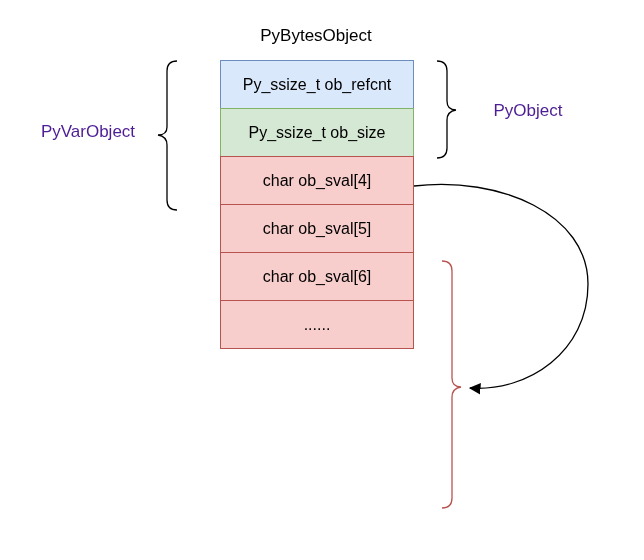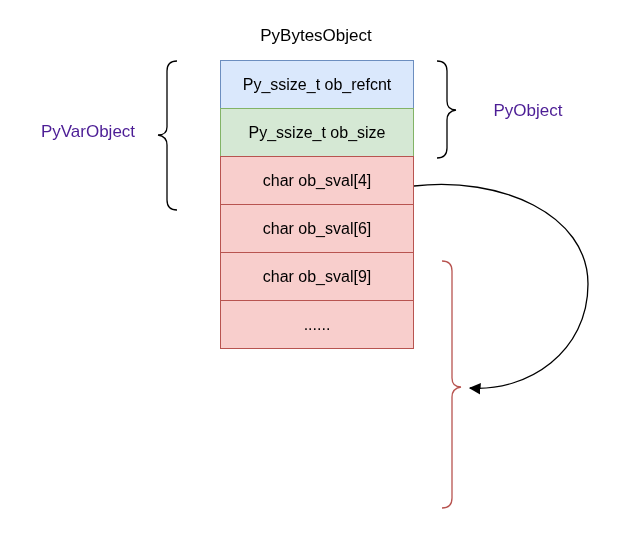--- a/index.html
+++ b/index.html
@@ -69,22 +69,22 @@
 <body>
 
 <div id="canvas">
 
   <div id="diagram-title">PyBytesObject</div>
 
   <div id="struct-column">
     <div class="row pyobject">Py_ssize_t ob_refcnt</div>
     <div class="row varheader">Py_ssize_t ob_size</div>
     <div class="row data">char ob_sval[4]</div>
+    <div class="row data">char ob_sval[5]</div>
     <div class="row data">char ob_sval[6]</div>
-    <div class="row data">char ob_sval[9]</div>
     <div class="row data">......</div>
   </div>
 
   <div id="label-pyvarobject" class="side-label">PyVarObject</div>
 
   <div id="label-pyobject" class="side-label">PyObject</div>
 
   <svg id="overlay" viewBox="0 0 644 560" xmlns="http://www.w3.org/2000/svg">
     <defs>
       <marker id="arrowhead" viewBox="0 0 10 10" refX="9" refY="5" markerWidth="9" markerHeight="9" orient="auto-start-reverse">

